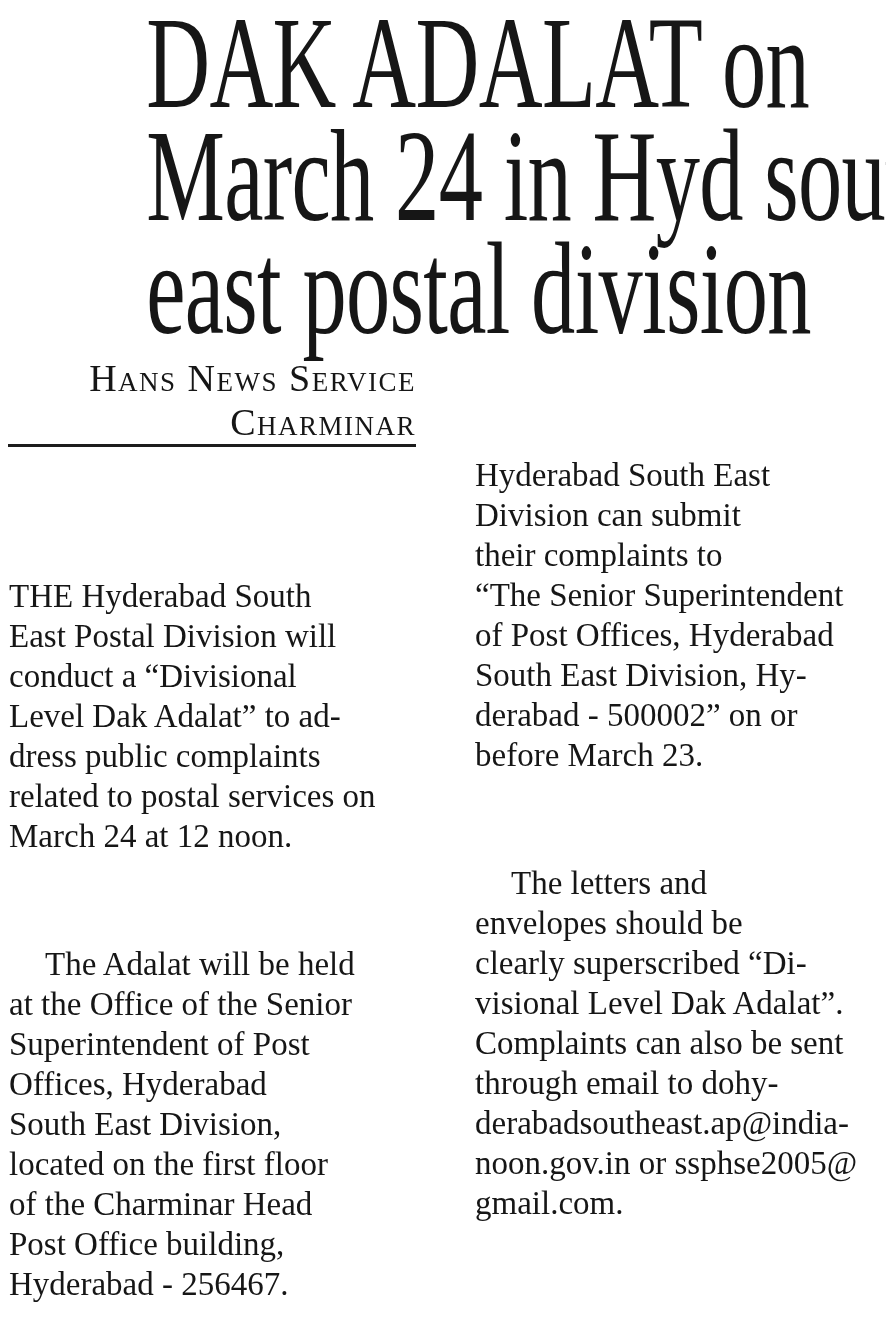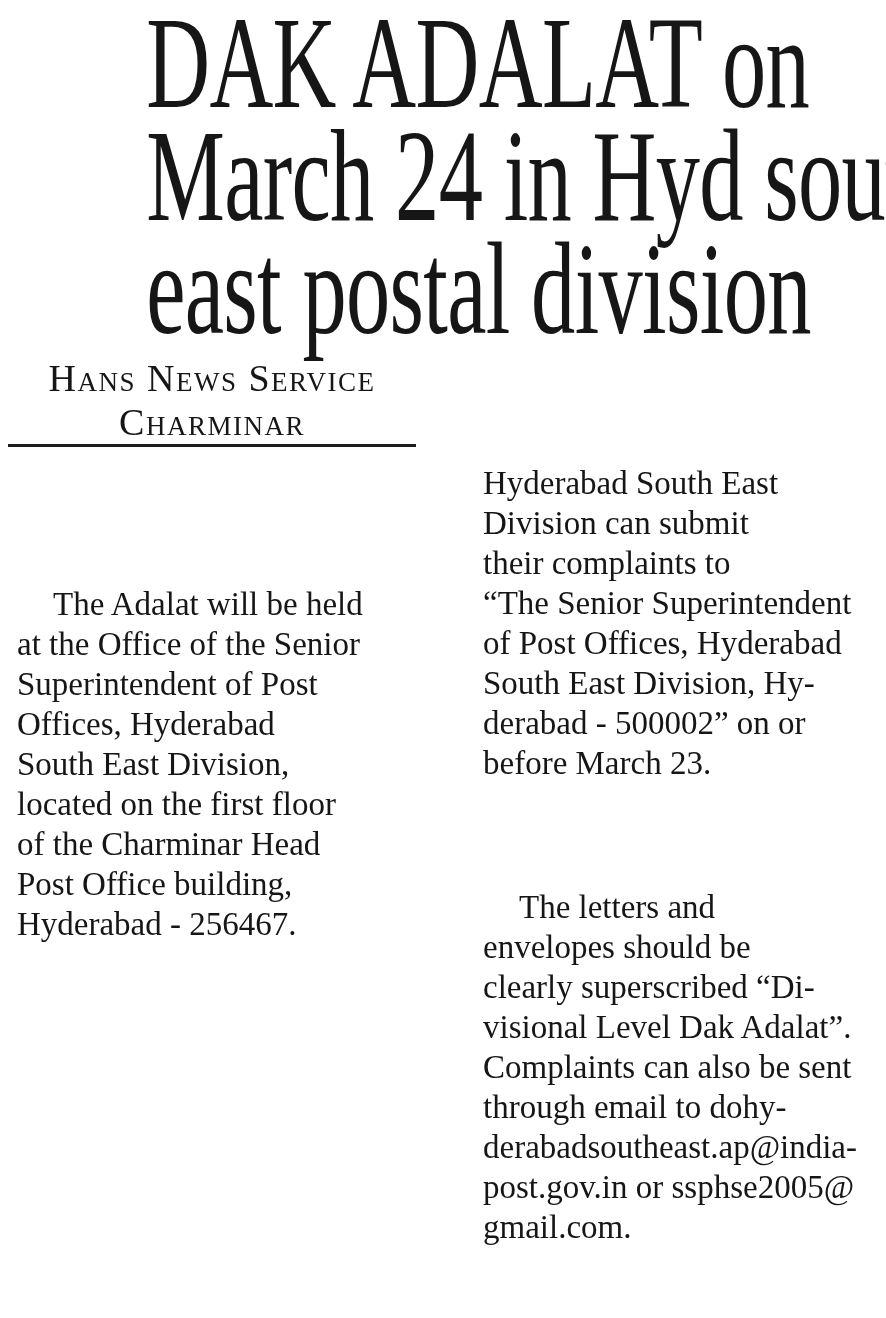--- a/index.html
+++ b/index.html
@@ -25,21 +25,21 @@
     text-align: center;
     letter-spacing: -1px;
     transform: scaleX(0.67);
     transform-origin: 50% 0;
   }
   .byline {
     position: absolute;
     top: 356px;
     left: 8px;
     width: 408px;
-    text-align: center;
+    text-align: right;
     font-variant: small-caps;
     font-size: 38px;
     line-height: 44px;
     letter-spacing: 1.5px;
   }
   .byline-rule {
     position: absolute;
     top: 444px;
     left: 8px;
     width: 408px;
@@ -47,40 +47,47 @@
     border-top: 3px solid #1c1c1c;
   }
   .col {
     position: absolute;
     font-size: 33px;
     line-height: 40px;
     white-space: pre;
   }
   .col-left  { top: 492px; left: 5px;   width: 440px; }
   .col-right { top: 371px; left: 471px; width: 414px; }
-  .para { margin: 12px; }
+  .para { margin: 4px; }
   .para.indent { text-indent: 36px; }
 </style>
 </head>
 <body style="background: rgb(255, 255, 255);">
 
 <div class="page" style="background: rgb(255, 255, 255); color: rgb(22, 22, 22);">
 
   <h1 class="headline">DAK ADALAT on
 March 24 in Hyd south
 east postal division</h1>
 
   <div class="byline">
     <div>Hans News Service</div>
     <div>Charminar</div>
   </div>
 
   <div class="byline-rule" style="border-top-color: rgb(28, 28, 28);"></div>
 
   <div class="col col-left">
+    <p class="para">THE Hyderabad South
+East Postal Division will
+conduct a “Divisional
+Level Dak Adalat” to ad-
+dress public complaints
+related to postal services on
+March 24 at 12 noon.</p>
     <p class="para indent">The Adalat will be held
 at the Office of the Senior
 Superintendent of Post
 Offices, Hyderabad
 South East Division,
 located on the first floor
 of the Charminar Head
 Post Office building,
 Hyderabad - 256467.</p>
     
@@ -95,21 +102,21 @@
 South East Division, Hy-
 derabad - 500002” on or
 before March 23.</p>
     <p class="para indent">The letters and
 envelopes should be
 clearly superscribed “Di-
 visional Level Dak Adalat”.
 Complaints can also be sent
 through email to dohy-
 derabadsoutheast.ap@india-
-post.gov.in or ssphse2005@
+noon.gov.in or ssphse2005@
 gmail.com.</p>
     <p class="para indent">Postal officials said the
 Dak Adalat is aimed at
 providing a platform for the
 public to resolve grievances
 related to postal services
 quickly and effectively.</p>
   </div>
 
 </div>

